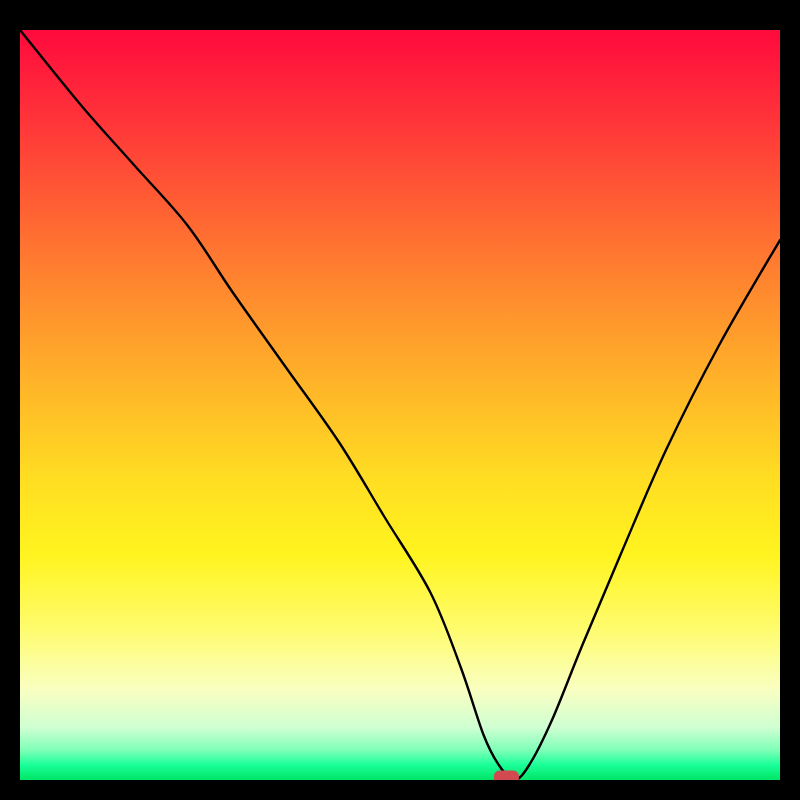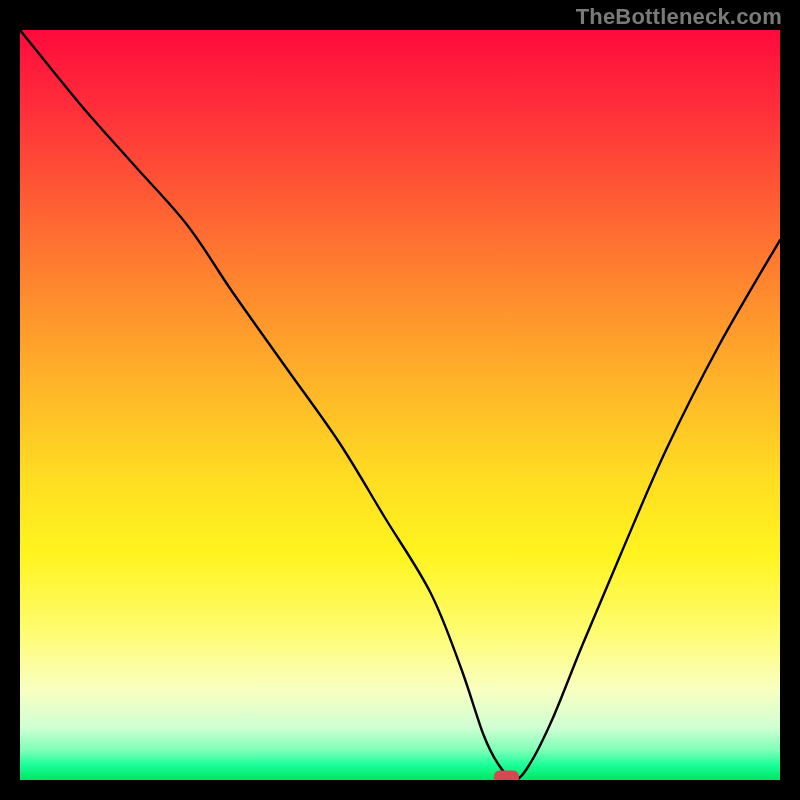--- a/index.html
+++ b/index.html
@@ -66,21 +66,20 @@
     font-weight: 600;
     letter-spacing: 0.2px;
     user-select: none;
   }
 </style>
 </head>
 <body>
 
 <div class="frame">
 
-  <div class="attribution">TheBottleneck.com</div>
 
   <div class="plot-area">
 
     <svg class="curve" viewBox="0 0 760 750" preserveAspectRatio="none">
       <path id="series-path" d="M 0 0 C 10.133333333333335 12.5, 41.800000000000004 52.5, 60.800000000000004 75 C 79.80000000000001 97.5, 96.26666666666667 115, 114 135 C 131.73333333333332 155, 150.73333333333332 173.75, 167.2 195 C 183.66666666666666 216.25, 196.33333333333334 238.75, 212.8 262.5 C 229.26666666666668 286.25, 248.26666666666668 312.49999999999994, 266 337.49999999999994 C 283.73333333333335 362.49999999999994, 302.73333333333335 387.5, 319.2 412.5 C 335.66666666666663 437.5, 349.6 462.5, 364.8 487.5 C 380 512.5, 397.73333333333335 537.5, 410.40000000000003 562.5 C 423.0666666666667 587.5, 431.9333333333333 613.75, 440.79999999999995 637.5 C 449.66666666666663 661.25, 457.26666666666665 688.75, 463.59999999999997 705 C 469.9333333333333 721.25, 473.73333333333335 727.5, 478.8 735 C 483.8666666666667 742.5, 488.93333333333334 750, 494 750 C 499.06666666666666 750, 502.86666666666673 745, 509.20000000000005 735 C 515.5333333333334 725, 523.1333333333333 710, 532 690 C 540.8666666666667 670, 551 642.5, 562.4 615 C 573.8 587.5, 586.4666666666667 557.5, 600.4 525 C 614.3333333333333 492.5, 629.5333333333333 455, 646 420 C 662.4666666666667 385, 680.2 350.00000000000006, 699.2 315.00000000000006 C 718.2 280.00000000000006, 749.8666666666667 227.5, 760 210"></path>
       <rect id="marker" class="marker" rx="5" ry="5" width="24" height="12" x="474.40000000000003" y="741"></rect>
     </svg>
 
   </div>
 

